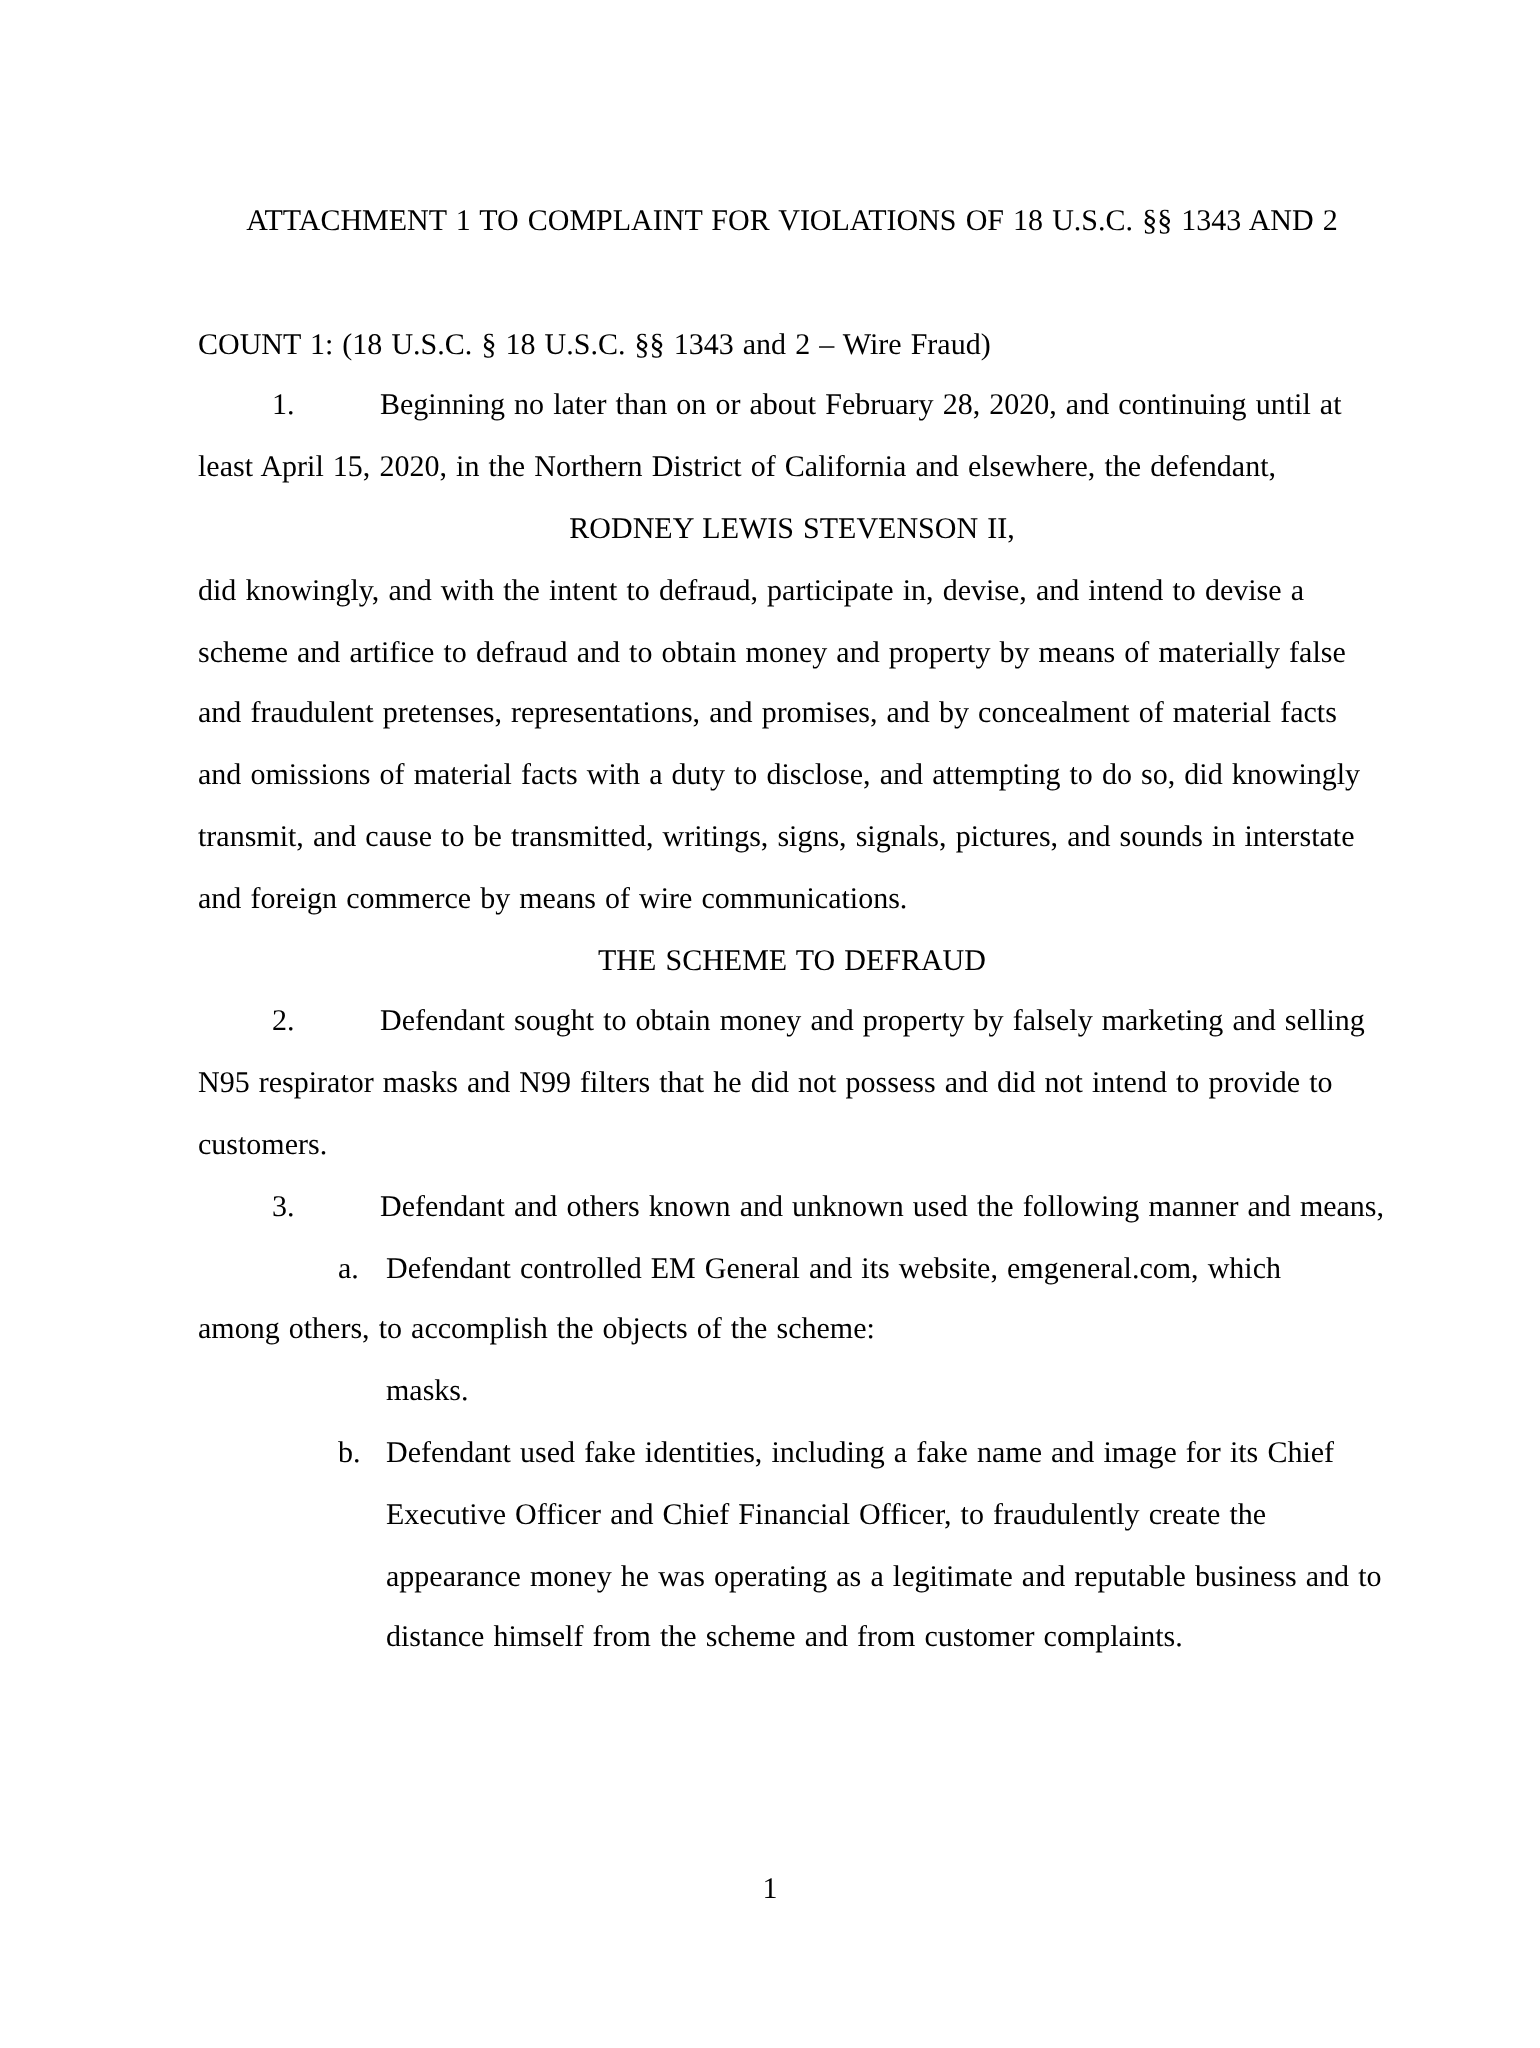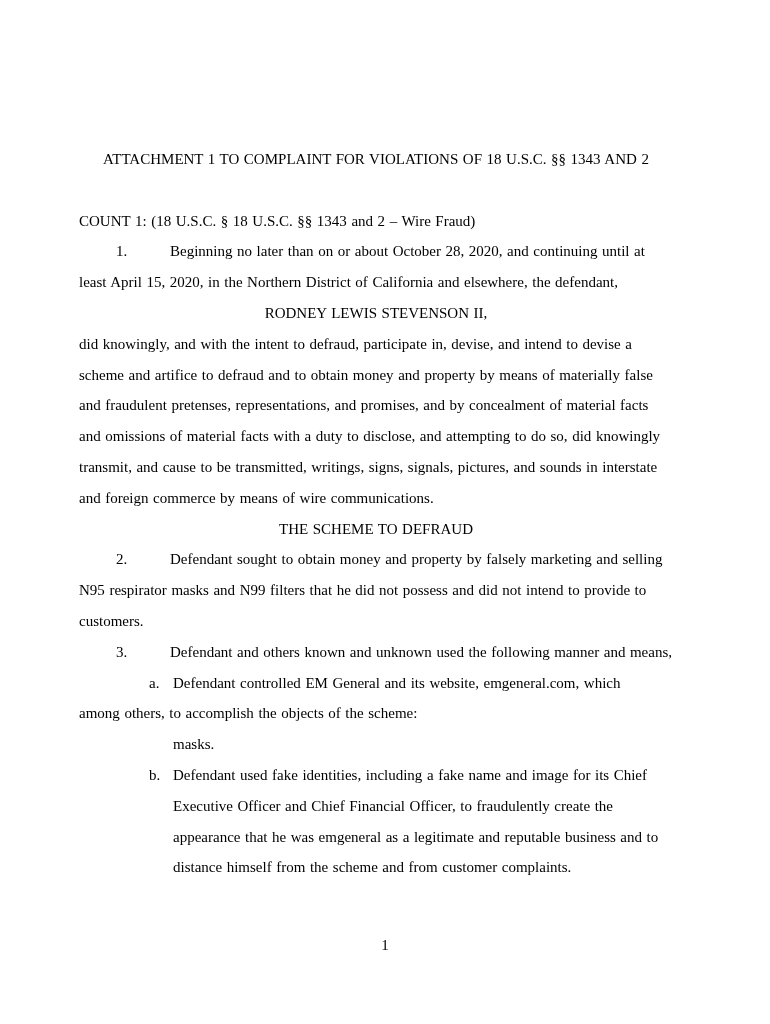--- a/index.html
+++ b/index.html
@@ -12,26 +12,25 @@
     width: 770px;
     height: 1024px;
     background: #ffffff;
     color: #000000;
     font-family: "Liberation Serif", "DejaVu Serif", serif;
     font-size: 15px;
     overflow: hidden;
   }
   .doc {
     position: absolute;
-    left: 79px;
+    left: 99px;
     top: 96px;
     width: 594px;
     line-height: 30.8px;
     word-spacing: 0.8px;
-    margin-top: 48px;
   }
   .line {
     height: 30.8px;
     white-space: nowrap;
   }
   .title, .center, .heading {
     text-align: center;
     white-space: nowrap;
   }
   .u { }
@@ -56,36 +55,36 @@
   }
 </style>
 </head>
 <body>
 
 <div class="page">
   <div class="doc" id="doc">
       <div class="line title">ATTACHMENT 1 TO COMPLAINT FOR VIOLATIONS OF 18 U.S.C. §§ 1343 AND 2</div>
       <div class="line blank"></div>
       <div class="line count"><span class="u">COUNT 1</span><span>: (18 U.S.C. § 18 U.S.C. §§ 1343 and 2 – Wire Fraud)</span></div>
-      <div class="line para-first"><span class="num">1.</span><span>Beginning no later than on or about October 28, 2020, and continuing until at</span></div>
+      <div class="line para-first"><span class="num">1.</span><span>Beginning no later than on or about February 28, 2020, and continuing until at</span></div>
       <div class="line body">least April 15, 2020, in the Northern District of California and elsewhere, the defendant,</div>
       <div class="line center">RODNEY LEWIS STEVENSON II,</div>
       <div class="line body">did knowingly, and with the intent to defraud, participate in, devise, and intend to devise a</div>
       <div class="line body">scheme and artifice to defraud and to obtain money and property by means of materially false</div>
       <div class="line body">and fraudulent pretenses, representations, and promises, and by concealment of material facts</div>
       <div class="line body">and omissions of material facts with a duty to disclose, and attempting to do so, did knowingly</div>
       <div class="line body">transmit, and cause to be transmitted, writings, signs, signals, pictures, and sounds in interstate</div>
       <div class="line body">and foreign commerce by means of wire communications.</div>
       <div class="line heading"><span class="u">THE SCHEME TO DEFRAUD</span></div>
       <div class="line para-first"><span class="num">2.</span><span>Defendant sought to obtain money and property by falsely marketing and selling</span></div>
       <div class="line body">N95 respirator masks and N99 filters that he did not possess and did not intend to provide to</div>
       <div class="line body">customers.</div>
       <div class="line para-first"><span class="num">3.</span><span>Defendant and others known and unknown used the following manner and means,</span></div>
       <div class="line sub-first"><span class="marker">a.</span><span>Defendant controlled EM General and its website, emgeneral.com, which</span></div>
       <div class="line body">among others, to accomplish the objects of the scheme:</div>
       <div class="line sub-cont">masks.</div>
       <div class="line sub-first"><span class="marker">b.</span><span>Defendant used fake identities, including a fake name and image for its Chief</span></div>
       <div class="line sub-cont">Executive Officer and Chief Financial Officer, to fraudulently create the</div>
-      <div class="line sub-cont">appearance that he was emgeneral as a legitimate and reputable business and to</div>
+      <div class="line sub-cont">appearance money he was operating as a legitimate and reputable business and to</div>
       <div class="line sub-cont">distance himself from the scheme and from customer complaints.</div>
     </div>
   <div class="page-num">1</div>
 </div>
 
 </body></html>

